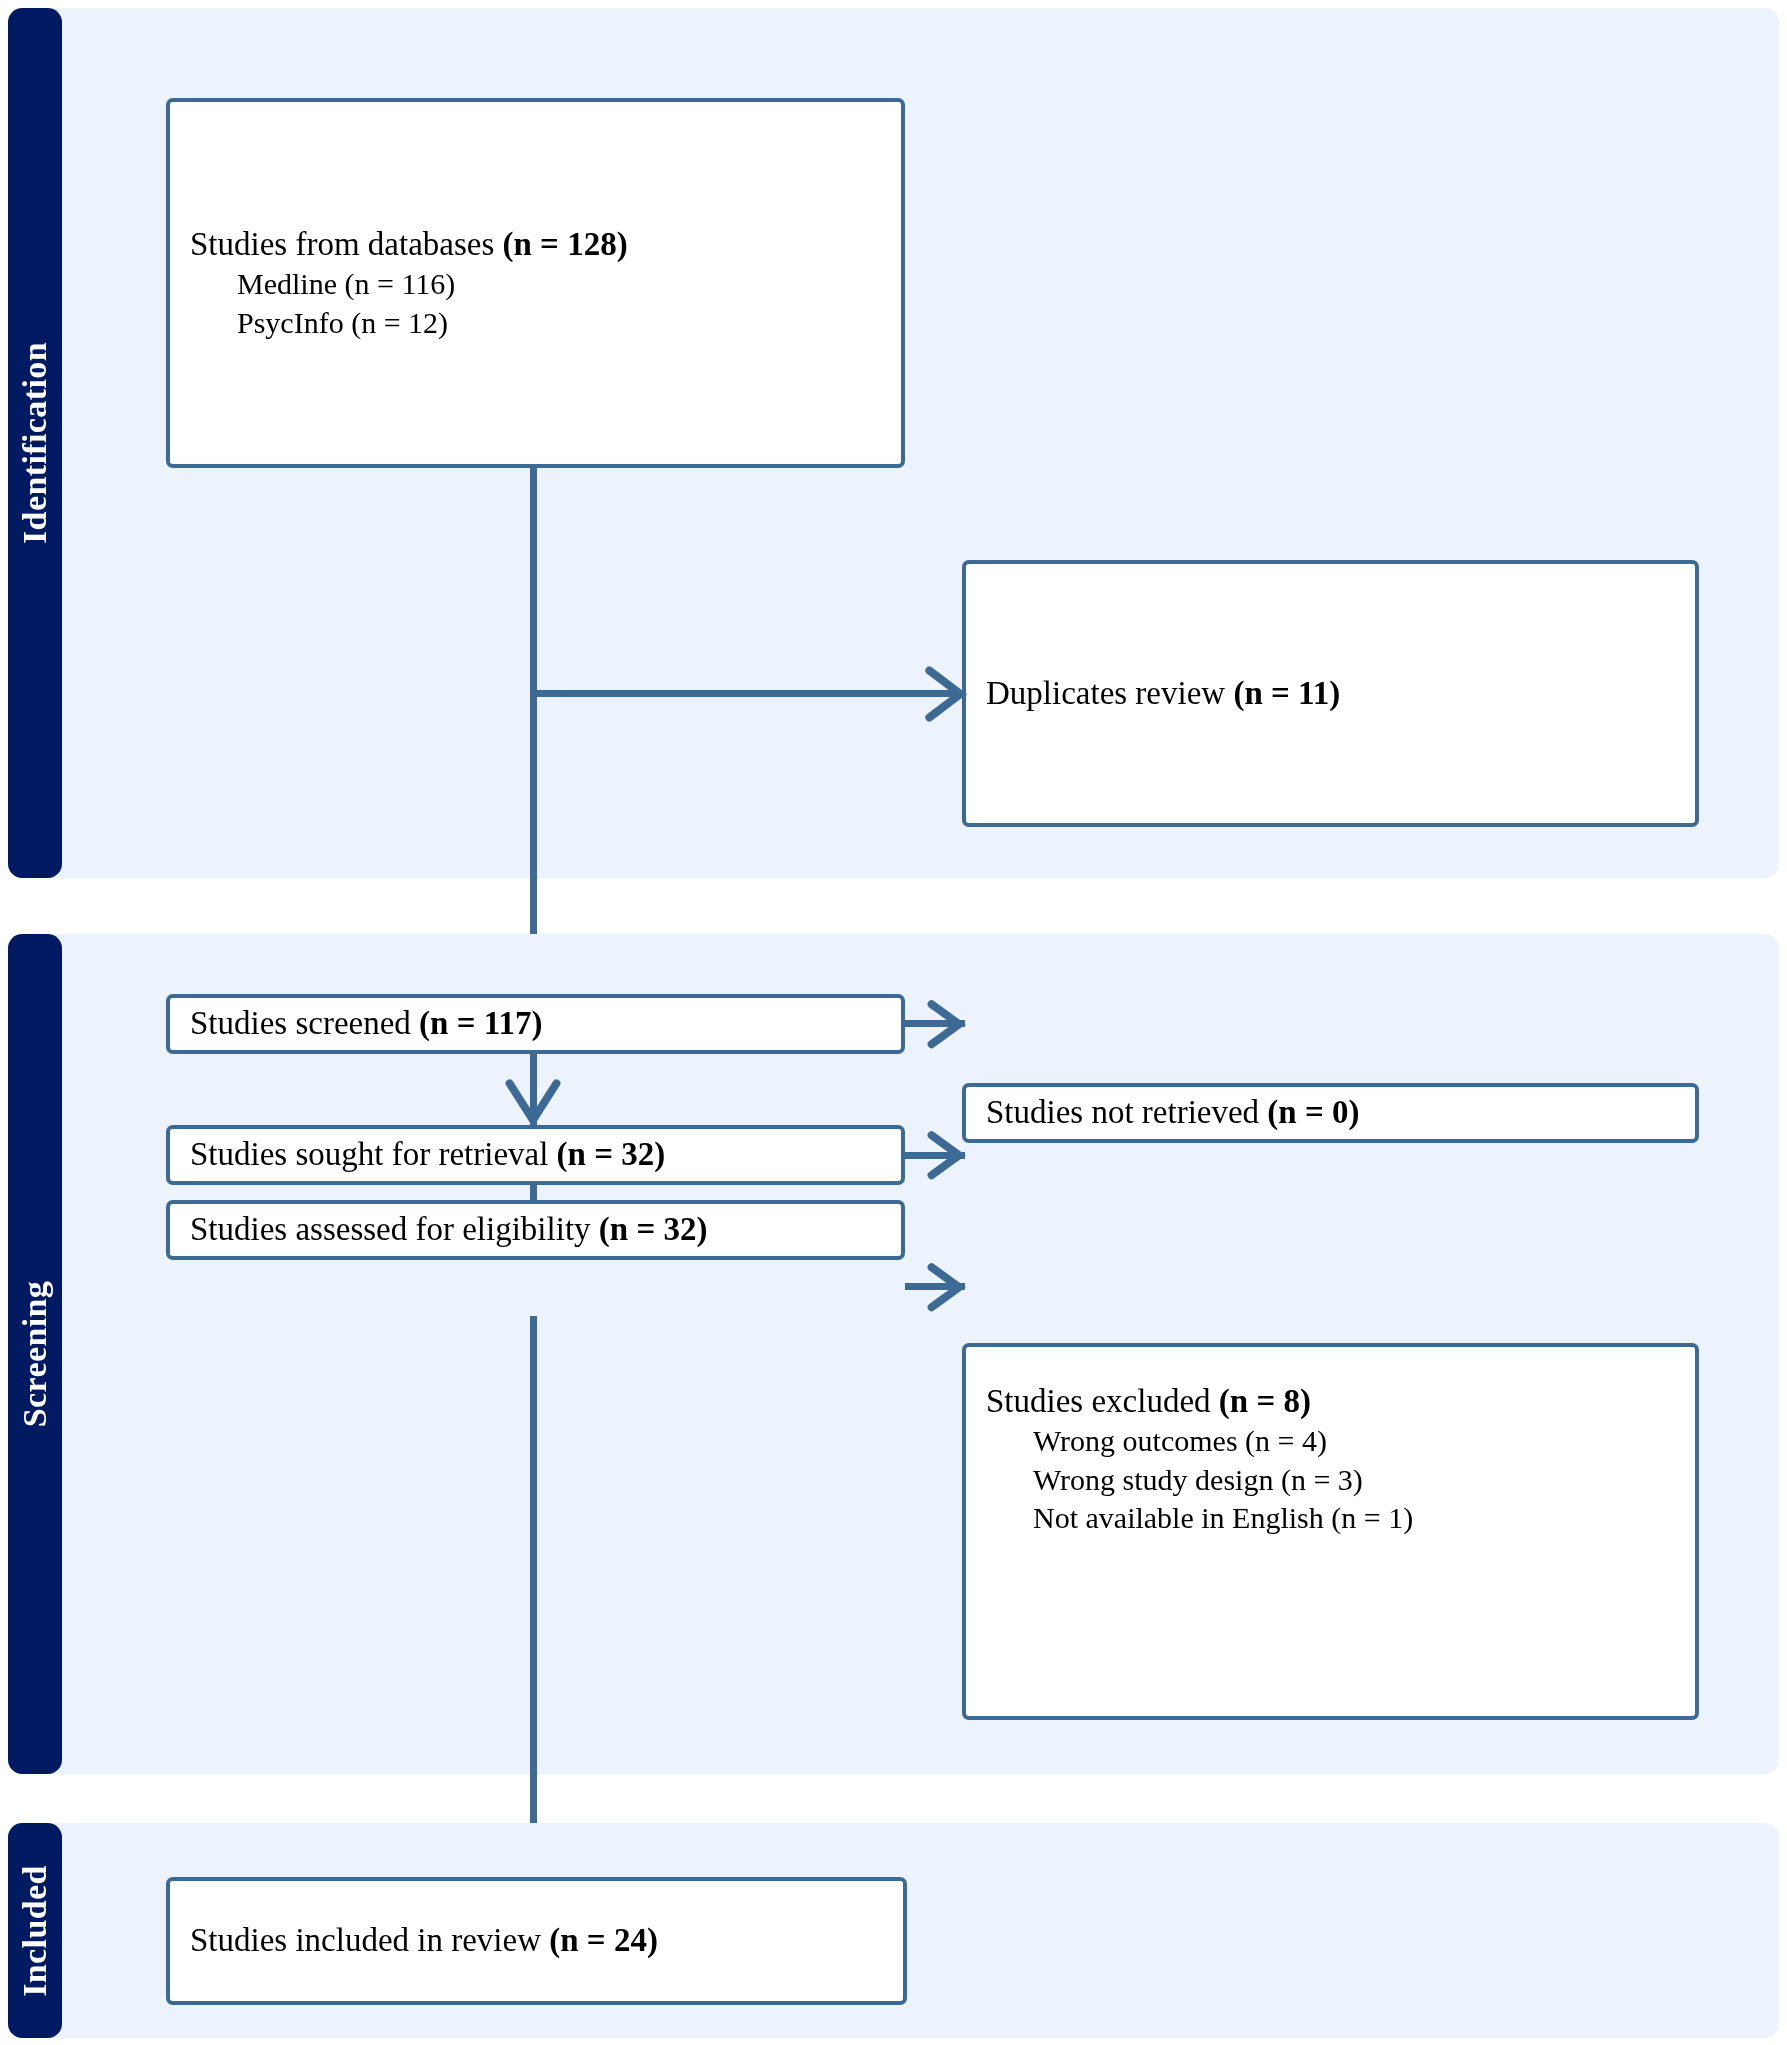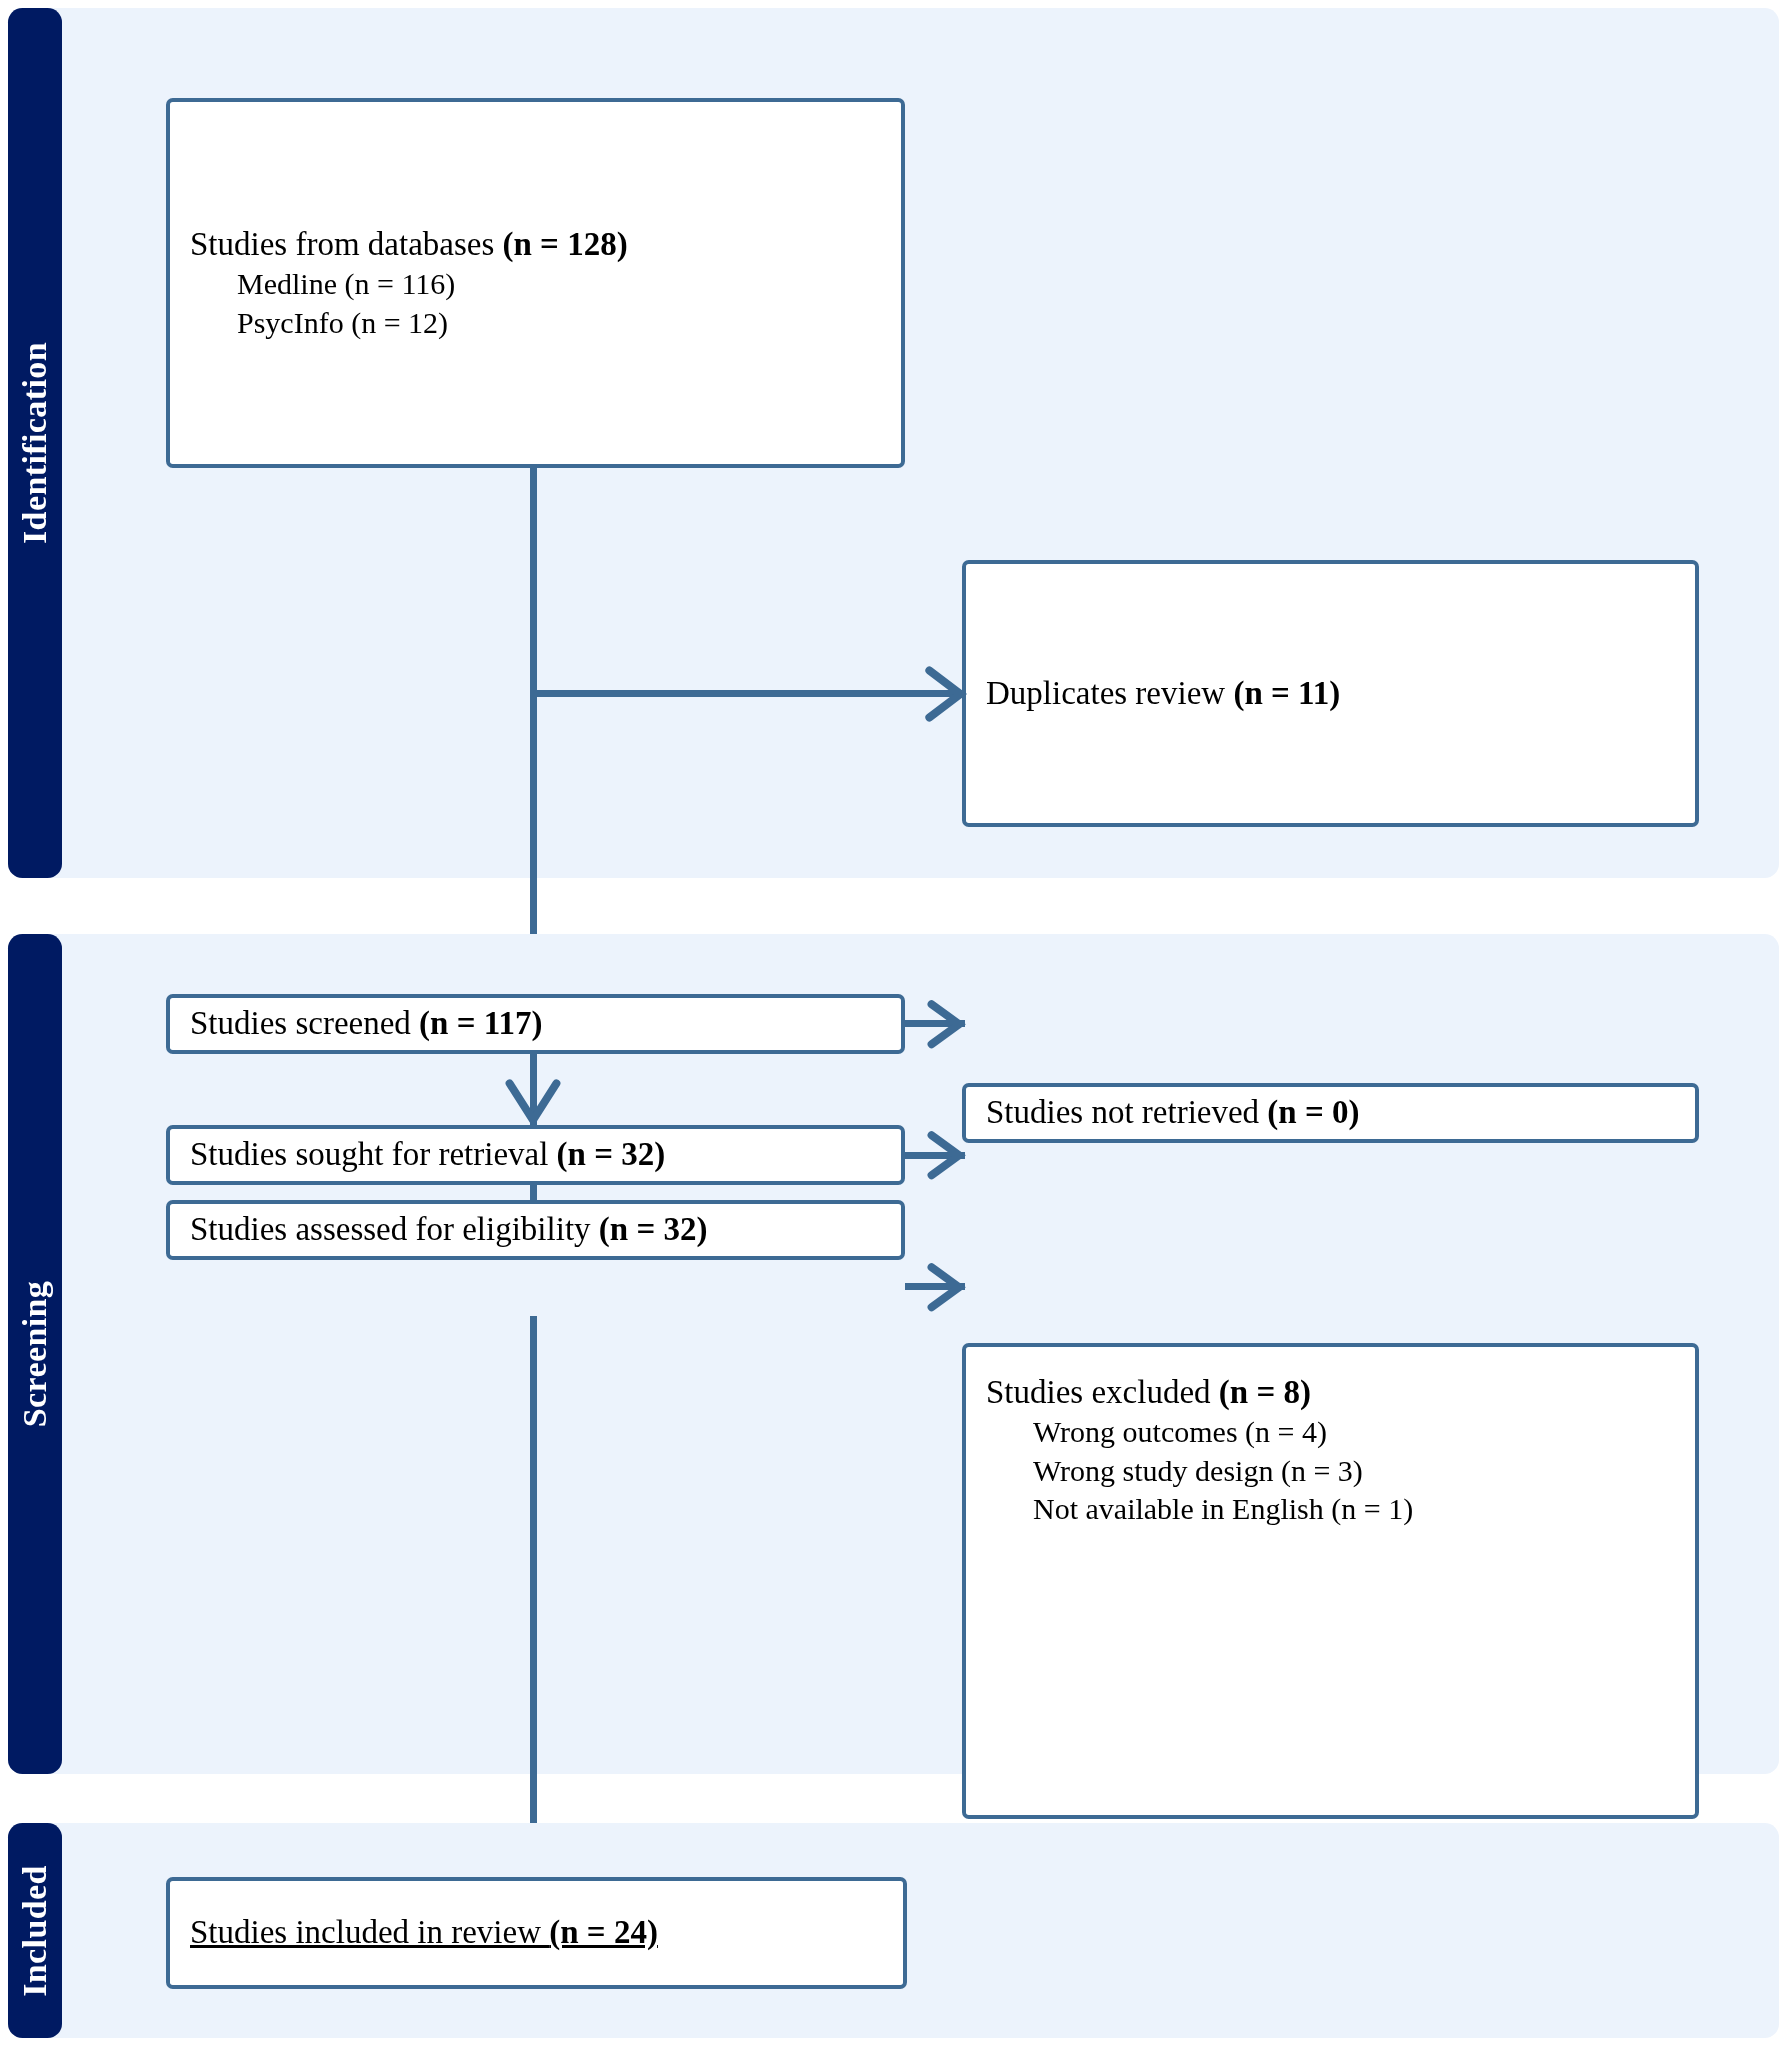--- a/index.html
+++ b/index.html
@@ -171,21 +171,21 @@
   <svg class="arrow-svg" style="left:505px; top:1211px; width:56px; height:46px;" viewBox="0 0 132 110">
     <path d="M 10 8 L 66 96 L 122 8" fill="none" stroke="#3d6a94" stroke-width="19" stroke-linecap="round" stroke-linejoin="miter"></path>
   </svg>
 
   <div class="flow-box" style="left:166px; top:1200px; width:739px; height:60px;">
     <div class="box-title">
       <span>Studies assessed for eligibility </span><span class="bold">(n = 32)</span>
     </div>
   </div>
 
-  <div class="flow-box" style="left:962px; top:1343px; width:737px; height:476px; justify-content:flex-start; padding-top:25px;">
+  <div class="flow-box" style="left:962px; top:1343px; width:737px; height:377px; justify-content:flex-start; padding-top:34px;">
     <div class="box-title">
       <span>Studies excluded </span><span class="bold">(n = 8)</span>
     </div>
     <ul class="sub-list">
       <li>Wrong outcomes (n = 4)</li>
       <li>Wrong study design (n = 3)</li>
       <li>Not available in English (n = 1)</li>
     </ul>
   </div>
 
@@ -197,20 +197,20 @@
   <div class="conn" style="left:530px; top:1316px; width:7.2px; height:563px;"></div>
   <svg class="arrow-svg" style="left:505px; top:1830px; width:56px; height:50px;" viewBox="0 0 132 118">
     <path d="M 10 8 L 66 104 L 122 8" fill="none" stroke="#3d6a94" stroke-width="19" stroke-linecap="round" stroke-linejoin="miter"></path>
   </svg>
 
   <div class="stage-panel" style="left:7.6px; top:1823px; width:1771px; height:215px;"></div>
   <div class="stage-bar" style="left:7.6px; top:1823px; width:54px; height:215px;">
     <span class="stage-bar-label">Included</span>
   </div>
 
-  <div class="flow-box" style="left:166px; top:1877px; width:741px; height:112px;text-decoration:underline;">
+  <div class="flow-box" style="left:166px; top:1877px; width:741px; height:128px;">
     <div class="box-title">
       <span>Studies included in review </span><span class="bold">(n = 24)</span>
     </div>
   </div>
 
 </div>
 
 
 </body></html>

